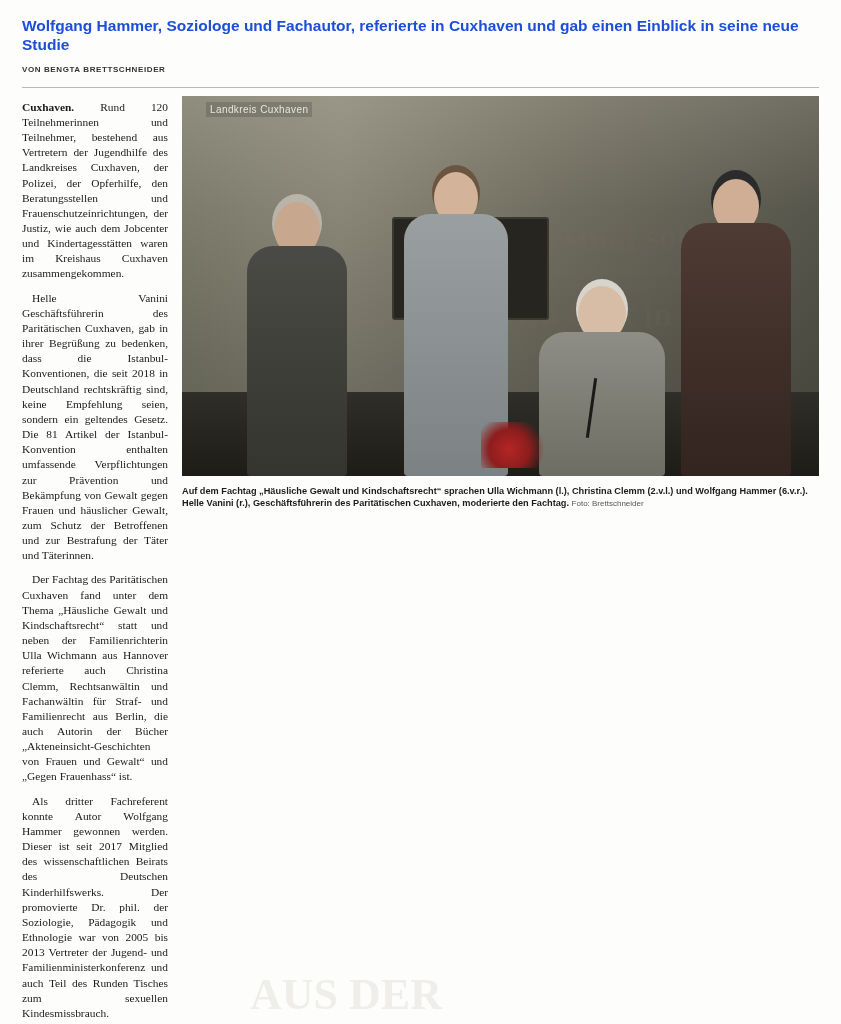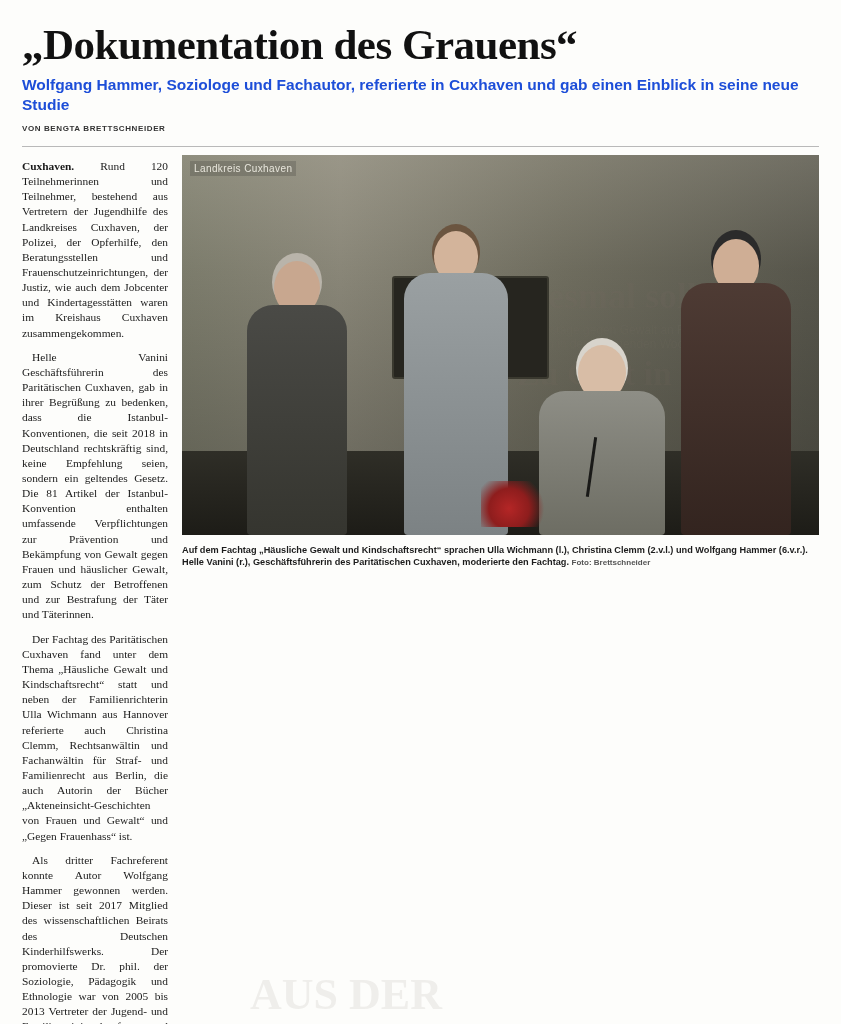--- a/index.html
+++ b/index.html
@@ -140,21 +140,21 @@
   }
   .photo .wall {
     position: absolute;
     inset: 0;
     background:
       linear-gradient(180deg, rgba(210,205,190,0.22) 0%, rgba(120,118,100,0.05) 30%, rgba(30,30,25,0.35) 100%),
       linear-gradient(90deg, #7c7c6c 0%, #8a8779 25%, #6e6c5e 60%, #55544a 100%);
   }
   .photo .banner {
     position: absolute;
-    left: 8px;
+    left: 24px;
     top: 6px;
     font-family: "Liberation Sans", sans-serif;
     font-size: 10px;
     color: #e8e6dc;
     letter-spacing: 0.4px;
     background: rgba(60,60,55,0.25);
     padding: 2px 4px;
   }
   .photo .screen {
     position: absolute;
@@ -222,32 +222,31 @@
   .caption {
     font-family: "Liberation Sans", sans-serif;
     font-size: 9.2px;
     line-height: 1.32;
     font-weight: 700;
     color: #1c1c1c;
     margin-top: 5px;
     padding-top: 4px;
   }
   .caption .credit {
-    font-weight: 700;
+    font-weight: 400;
     font-size: 8px;
     color: #555;
   }
 </style>
 </head>
 <body>
 
 <div class="page">
 
 
-  <h1 class="headline">„Dokumentation des Grauens“</h1>
   <div class="subhead">Wolfgang Hammer, Soziologe und Fachautor, referierte in Cuxhaven und gab einen Einblick in seine neue Studie</div>
   <div class="byline">VON BENGTA BRETTSCHNEIDER</div>
   <div class="rule"></div>
 
   <div class="top-area">
 
     <div class="lead-col">
       <p><b>Cuxhaven.</b> Rund 120 Teilnehmerinnen und Teilnehmer, bestehend aus Vertretern der Jugendhilfe des Landkreises Cuxhaven, der Polizei, der Opferhilfe, den Beratungsstellen und Frauenschutzeinrichtungen, der Justiz, wie auch dem Jobcenter und Kindertagesstätten waren im Kreishaus Cuxhaven zusammengekommen.</p>
       <p class="indent">Helle Vanini Geschäftsführerin des Paritätischen Cuxhaven, gab in ihrer Begrüßung zu bedenken, dass die Istanbul-Konventionen, die seit 2018 in Deutschland rechtskräftig sind, keine Empfehlung seien, sondern ein geltendes Gesetz. Die 81 Artikel der Istanbul-Konvention enthalten umfassende Verpflichtungen zur Prävention und Bekämpfung von Gewalt gegen Frauen und häuslicher Gewalt, zum Schutz der Betroffenen und zur Bestrafung der Täter und Täterinnen.</p>
       <p class="indent">Der Fachtag des Paritätischen Cuxhaven fand unter dem Thema „Häusliche Gewalt und Kindschaftsrecht“ statt und neben der Familienrichterin Ulla Wichmann aus Hannover referierte auch Christina Clemm, Rechtsanwältin und Fachanwältin für Straf- und Familienrecht aus Berlin, die auch Autorin der Bücher „Akteneinsicht-Geschichten von Frauen und Gewalt“ und „Gegen Frauenhass“ ist.</p>

